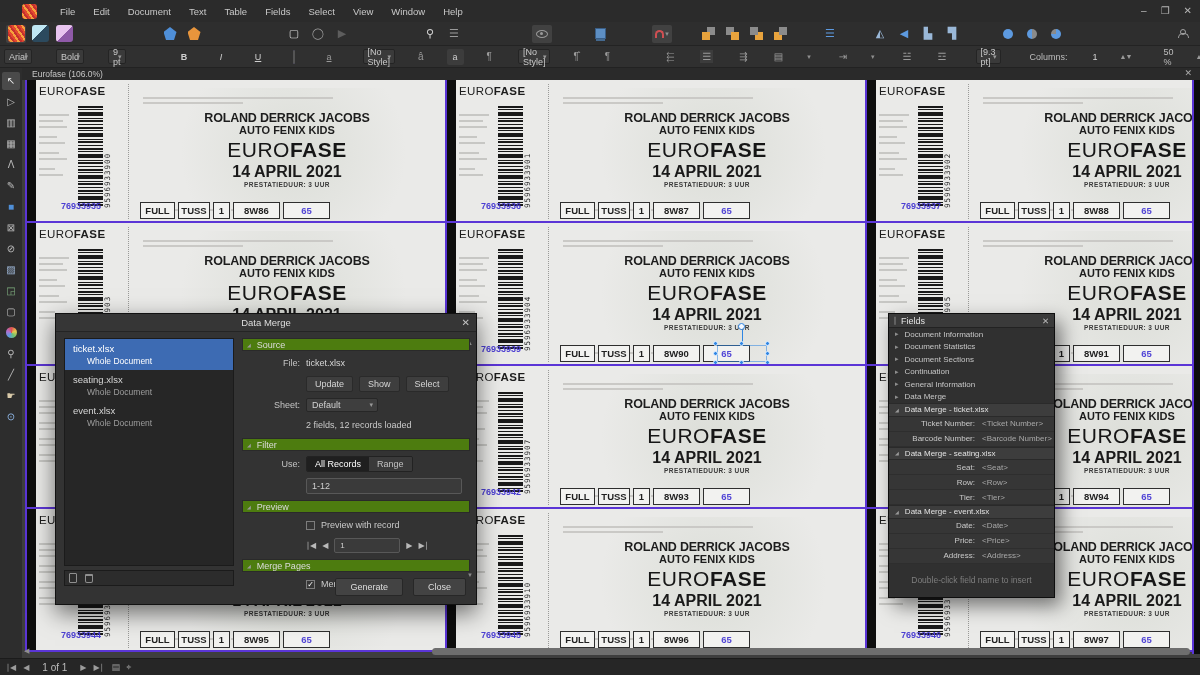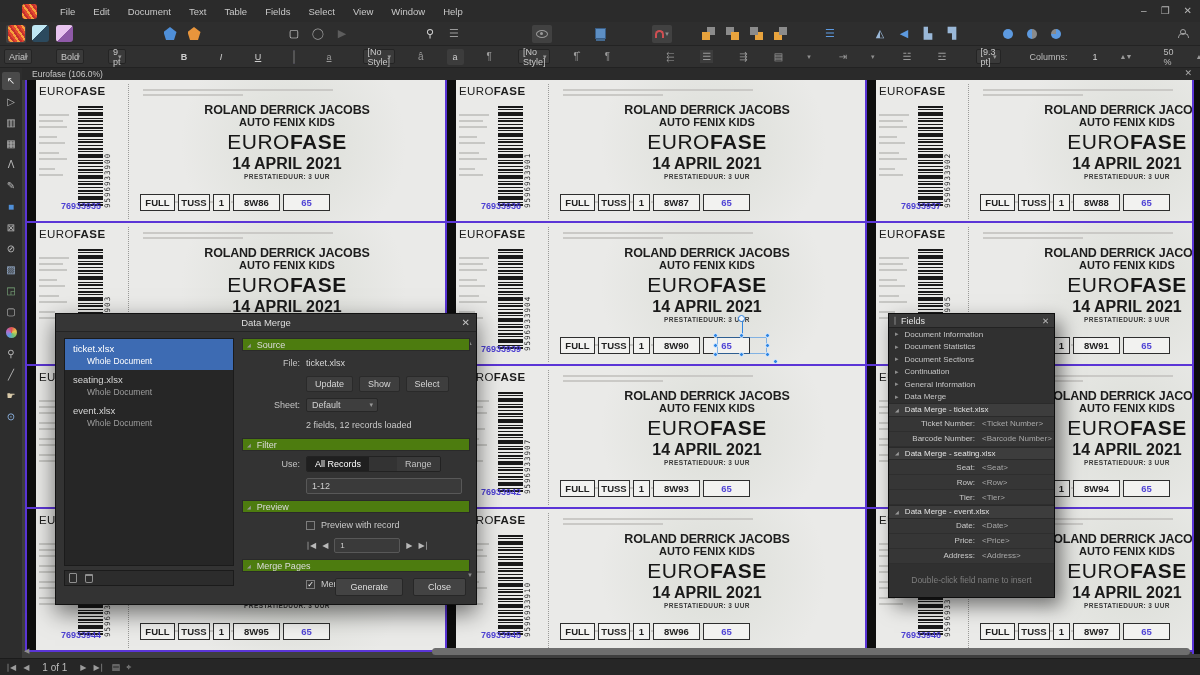--- a/index.html
+++ b/index.html
@@ -83,21 +83,21 @@
   .tk-logo .lt { font-weight:400; } .tk-logo .lb, .tk-brand .lb { font-weight:800; }
   .tk-flines i { display:block; height:2px; background:#c7c7c4; margin:4px 0 0 3px; }
   .tk-flines { position:absolute; left:0; top:30px; width:40px; }
   .tk-vbc { position:absolute; left:42px; top:26px; width:25px; height:102px;
     background:repeating-linear-gradient(to bottom,#1a1a1a 0 1px,transparent 1px 3px),
                repeating-linear-gradient(to bottom,#1a1a1a 0 2px,transparent 2px 7px); }
   .tk-vnum { position:absolute; left:67px; top:26px; height:102px; writing-mode:vertical-rl; transform:rotate(180deg);
     font-size:7.5px; color:#2a2a2a; letter-spacing:1px; display:flex; align-items:center; font-family:"DejaVu Sans Mono",monospace; }
   .tk-tnum { position:absolute; left:4px; top:121px; width:82px; text-align:center; font-size:9px; font-weight:bold; color:#4b3ed2; }
   .tk-perf { position:absolute; left:103px; top:4px; height:135px; border-left:1.5px dotted #9a9a98; }
-  .tk-main { position:absolute; left:104px; top:0; width:316px; height:143px; text-align:center; }
+  .tk-main { position:absolute; left:104px; top:8px; width:316px; height:143px; text-align:center; }
   .tk-main::before { content:""; position:absolute; inset:0; background:radial-gradient(circle at 52% 45%, rgba(168,178,158,.22), rgba(0,0,0,0) 62%); }
   .tk-topfaint i { display:block; height:2px; background:#cac9c6; margin:3px 0 0 14px; }
   .tk-topfaint { position:absolute; left:0; top:6px; width:220px; }
   .tk-topfaint i:first-child { width:190px; } .tk-topfaint i:last-child { width:100px; }
   .tk-artist { position:absolute; left:0; top:23px; width:100%; font-size:12.5px; font-weight:bold; color:#1d1d1d; letter-spacing:-.2px; }
   .tk-sub    { position:absolute; left:0; top:36px; width:100%; font-size:11px; font-weight:bold; color:#1d1d1d; }
   .tk-brand  { position:absolute; left:0; top:50px; width:100%; font-size:21px; color:#161616; letter-spacing:.5px; }
   .tk-brand .lt { font-weight:400; }
   .tk-date   { position:absolute; left:0; top:75px; width:100%; font-size:16px; font-weight:bold; color:#1a1a1a; }
   .tk-dur    { position:absolute; left:0; top:93px; width:100%; font-size:6.5px; font-weight:bold; color:#3a3a3a; letter-spacing:.4px; }
@@ -140,21 +140,21 @@
   .mini-page { width:8px; height:10px; border:1px solid #8f8f8f; border-radius:1px; }
   .mini-trash { width:8px; height:9px; border:1px solid #8f8f8f; border-top:2px solid #8f8f8f; border-radius:1px 1px 2px 2px; }
   .dlg-right { position:absolute; left:186px; top:24px; width:228px; height:246px; }
   .sect { height:13px; background:#4d7c0f; border:1px solid #2a2a2a; display:flex; align-items:center; padding-left:4px; color:#dcdcdc; margin-bottom:5px; }
   .sect::before { content:"◢"; font-size:5px; color:#9a9a9a; margin-right:6px; }
   .frm-row { display:flex; align-items:center; margin:0 0 6px 0; min-height:14px; }
   .frm-lab { width:64px; text-align:right; padding-right:6px; color:#c4c4c4; flex:none; }
   .flatbtn { background:#3e3e3e; border:1px solid #2a2a2a; border-radius:2px; color:#d6d6d6; padding:2px 8px; margin-right:6px; font-size:9px; }
   .dd2 { width:72px; height:14px; background:#3e3e3e; border:1px solid #272727; border-radius:2px; position:relative; display:flex; align-items:center; padding-left:5px; color:#d2d2d2; }
   .dd2::after { content:"▾"; position:absolute; right:4px; font-size:7px; color:#9a9a9a; }
-  .seg { display:flex; border:1px solid #222; border-radius:2px; overflow:hidden;gap:28px; }
+  .seg { display:flex; border:1px solid #222; border-radius:2px; overflow:hidden; }
   .seg span { padding:2px 8px; background:#3a3a3a; color:#c2c2c2; }
   .seg span.on { background:#1f1f1f; color:#ffffff; }
   .txt { background:#3a3a3a; border:1px solid #585858; border-radius:2px; color:#cfcfcf; padding:2px 5px; }
   .txt.range { width:156px; }
   .cb { width:9px; height:9px; border:1px solid #7d7d7d; background:#353535; display:inline-flex; align-items:center; justify-content:center; margin-right:6px; color:#fff; font-size:8px; flex:none; }
   .trans { display:flex; align-items:center; gap:6px; color:#b9b9b9; font-size:8px; }
   .trans .txt { width:66px; text-align:left; }
   .dlg-actions { position:absolute; right:10px; bottom:8px; display:flex; gap:10px; }
   .dlg-btn { background:#434343; border:1px solid #272727; border-radius:2px; color:#dedede; font-size:9px; padding:3px 14px; }
   .dlg-scroll { position:absolute; right:3px; top:26px; font-size:6px; color:#8a8a8a; }

